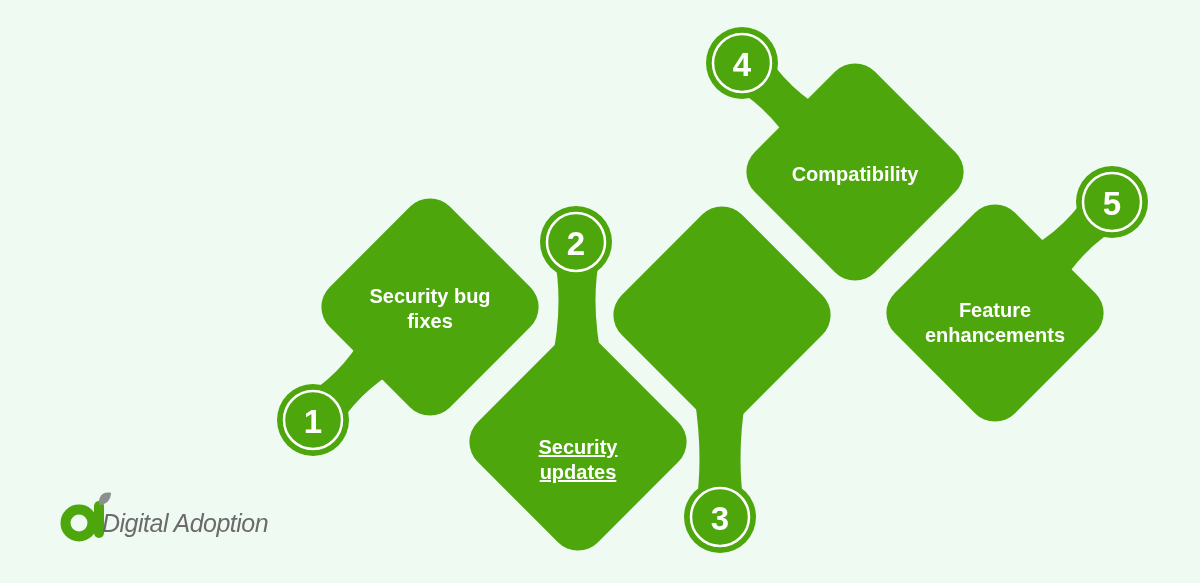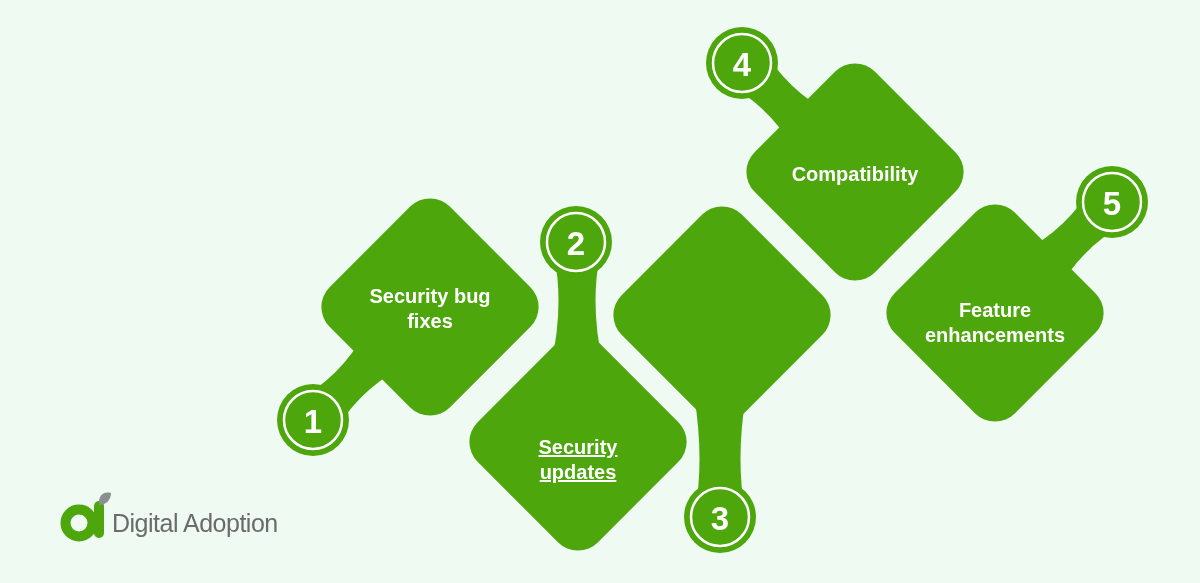--- a/index.html
+++ b/index.html
@@ -25,23 +25,24 @@
   .diamond-label span{display:block;}
   .badge-number{
     font-family:"Liberation Sans", sans-serif;
     font-weight:700;font-size:33px;fill:#FFFFFF;
   }
   .brand{
     position:absolute;left:58px;top:490px;height:58px;
   }
   .brand-mark{position:absolute;left:0;top:0;}
   .brand-text{
-    position:absolute;left:54px;top:19px;
+    position:absolute;left:44px;top:19px;
     color:#6B6B6B;font-size:25px;letter-spacing:-0.5px;
     white-space:nowrap;
+    font-style:italic;
   }
 </style>
 </head>
 <body>
 
 <div class="canvas">
 
 
   <svg class="shapes" viewBox="0 0 1200 583">
     <g fill="#4CA60C">

